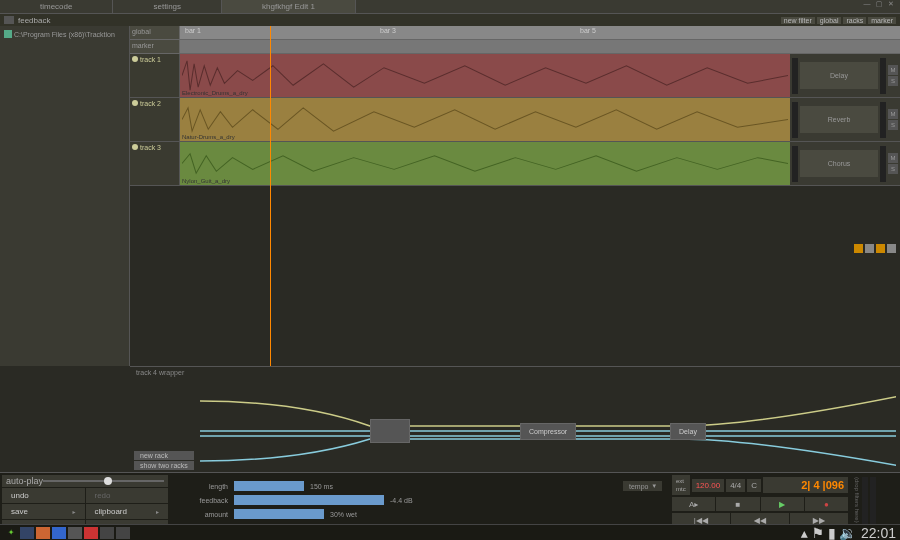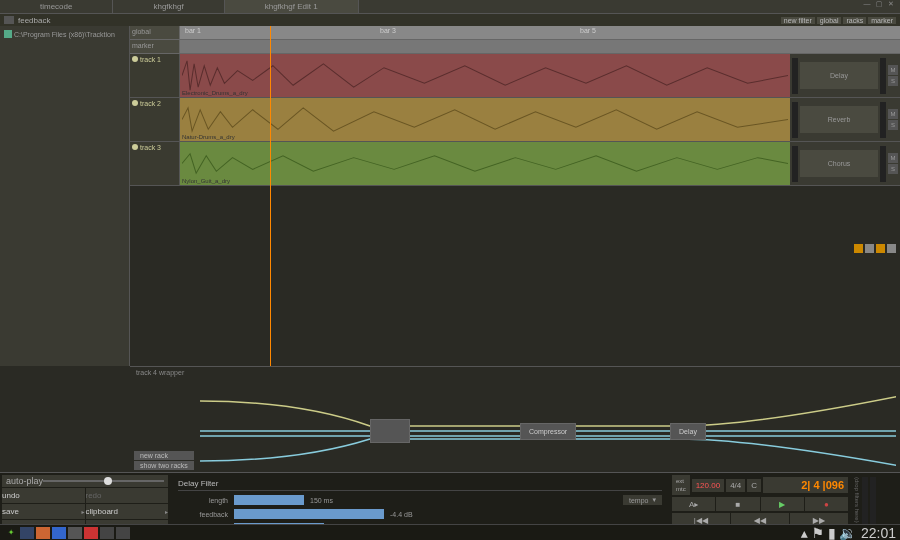--- a/index.html
+++ b/index.html
@@ -42,21 +42,21 @@
 .status-icons { position:absolute; right:4px; top:218px; display:flex; gap:2px; }
 .sicon { width:9px; height:9px; background:#c80; }
 .rack-area { height:106px; background:#2a2a24; position:relative; border-top:1px solid #555; margin-left:130px; }
 .rack-title { font-size:7px; color:#888; padding:2px 6px; }
 .rack-buttons { position:absolute; bottom:2px; left:4px; display:flex; flex-direction:column; gap:1px; }
 .rack-btn { font-size:7px; background:#555; color:#bbb; padding:1px 6px; width:60px; }
 .rack-canvas { position:absolute; inset:14px 4px 4px 70px; }
 .rack-node { position:absolute; background:#555; color:#ccc; font-size:7px; padding:4px 8px; border:1px solid #666; }
 .bottom-panel { display:flex; height:140px; background:#1e1e18; border-top:1px solid #555; }
 .cmd-grid { width:170px; display:grid; grid-template-columns:1fr 1fr; gap:1px; padding:2px; align-content:start; }
-.cmd-btn { background:#3a3a32; color:#ccc; font-size:8px; padding:3px 0; display:flex; justify-content:space-between; align-items:center; height:15px; }
+.cmd-btn { background:#3a3a32; color:#ccc; font-size:8px; padding:3px 9px; display:flex; justify-content:space-between; align-items:center; height:15px; }
 .cmd-btn .chev { font-size:6px; color:#888; }
 .auto-play-row { grid-column:span 2; display:flex; align-items:center; background:#3a3a32; padding:2px 4px; height:12px; }
 .slider-track { flex:1; height:2px; background:#666; position:relative; }
 .slider-thumb { position:absolute; width:8px; height:8px; background:#ddd; border-radius:50%; top:-3px; left:50%; }
 .props-panel { flex:1; padding:4px 8px; }
 .props-title { font-size:8px; color:#bbb; padding:2px 0; border-bottom:1px solid #444; }
 .prop-row { display:flex; align-items:center; gap:6px; margin-top:4px; }
 .prop-label { width:50px; text-align:right; font-size:7px; color:#999; }
 .prop-bar { height:10px; background:#6a9acc; }
 .prop-val { font-size:7px; color:#999; }
@@ -75,21 +75,21 @@
 .mm-bar { width:6px; height:70px; background:#222; }
 .footer { position:absolute; bottom:0; left:0; right:0; height:16px; background:#1a1a14; display:flex; align-items:center; padding:0 4px; gap:2px; border-top:1px solid #444; }
 .task-icon { width:14px; height:12px; display:flex; align-items:center; justify-content:center; font-size:8px; }
 .clock { margin-left:auto; font-size:14px; color:#ccc; }
 </style>
 </head>
 <body>
 
 <div class="top-tabs">
   <div class="top-tab">timecode</div>
-  <div class="top-tab">khgfkhgf</div>
+  <div class="top-tab">settings</div>
   <div class="top-tab active">khgfkhgf Edit 1</div>
   <div class="win-controls">
     <div class="win-btn">—</div>
     <div class="win-btn">▢</div>
     <div class="win-btn">✕</div>
   </div>
 </div>
 
 <div class="browser-bar">
   <div class="bicon"></div>
@@ -247,21 +247,20 @@
     <div class="cmd-btn">
         <span>timecode</span>
       </div>
     <div class="cmd-btn">
         <span>click track</span>
       </div>
 
   </div>
 
   <div class="props-panel">
-    <div class="props-title">Delay Filter</div>
     <div class="prop-row">
       <div class="prop-label">length</div>
       <div class="prop-bar" style="width:70px"></div>
       <div class="prop-val">150 ms</div>
       <div class="tempo-sel">
           <span>tempo</span>
           <span>▾</span>
         </div>
     </div>
     <div class="prop-row">

